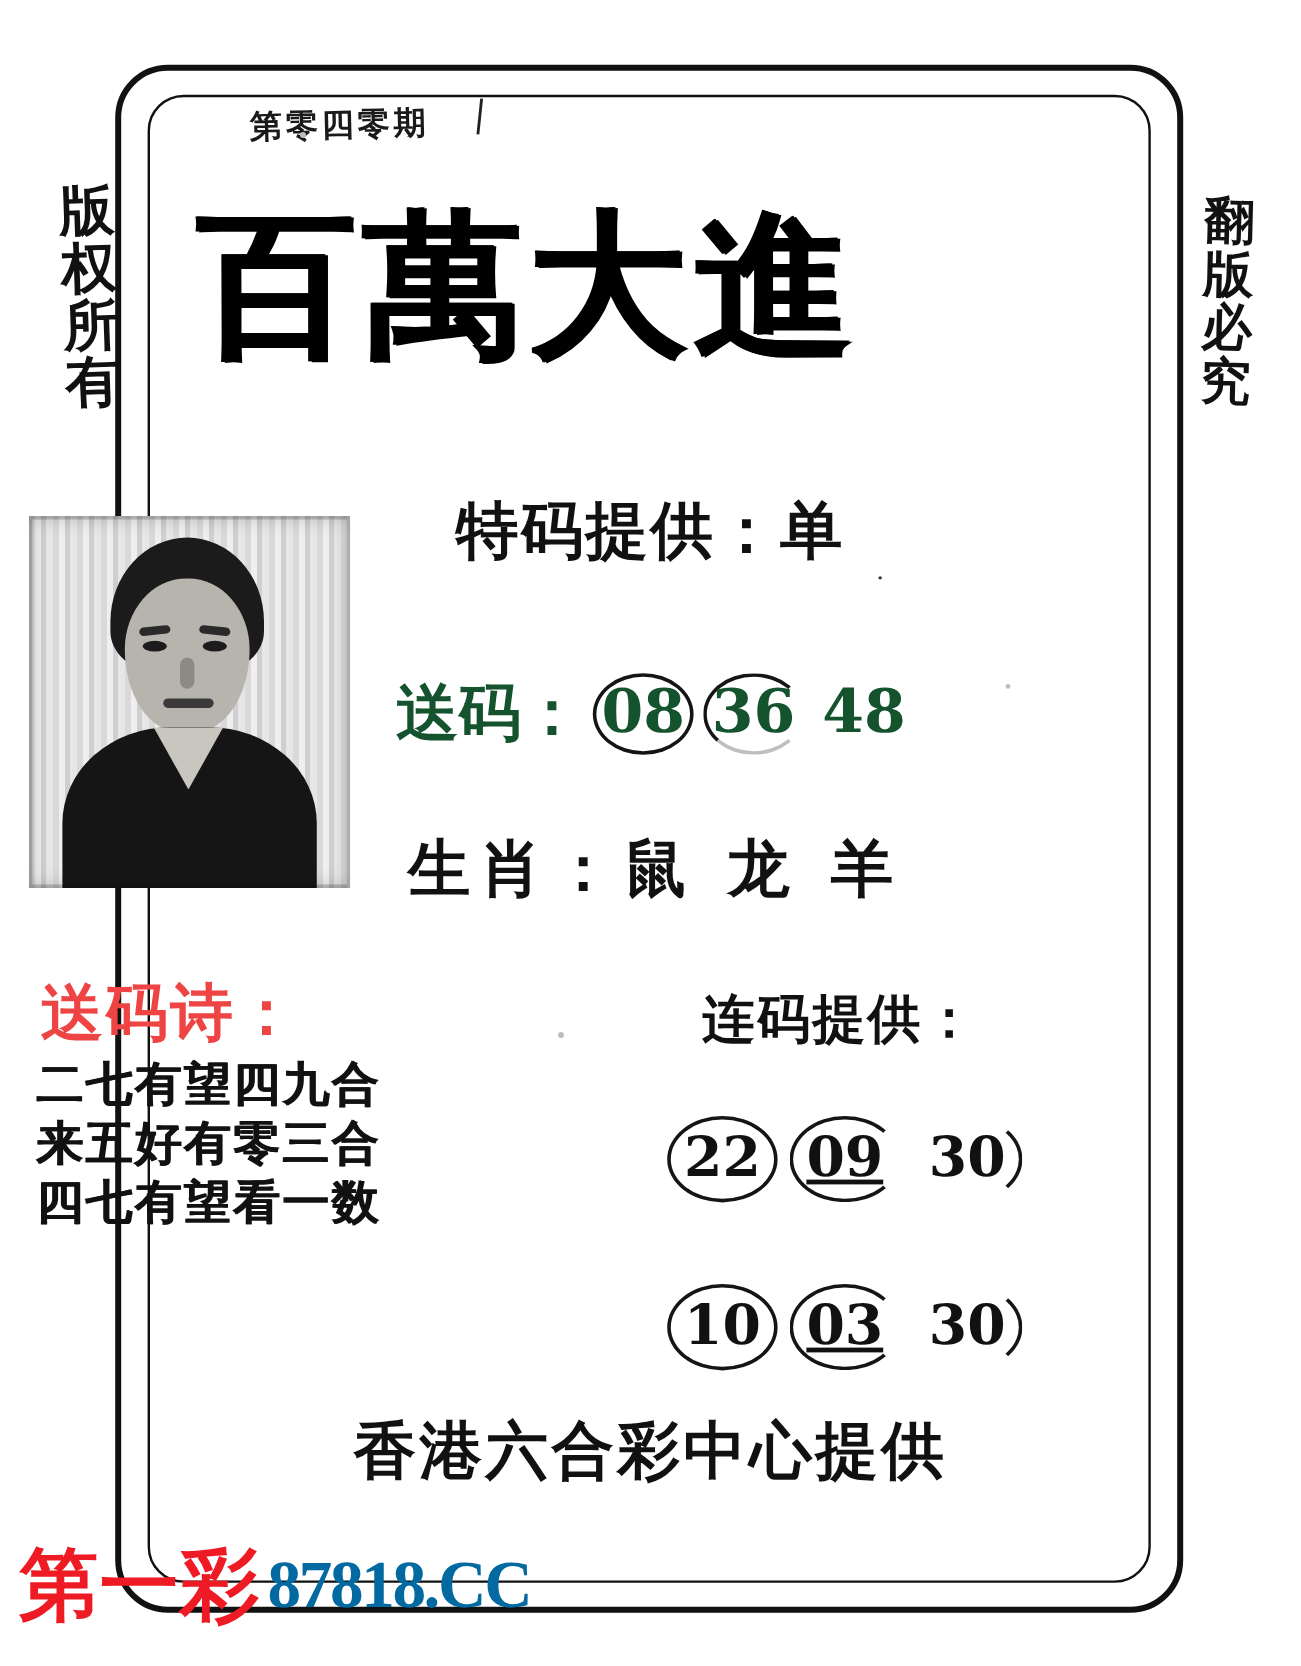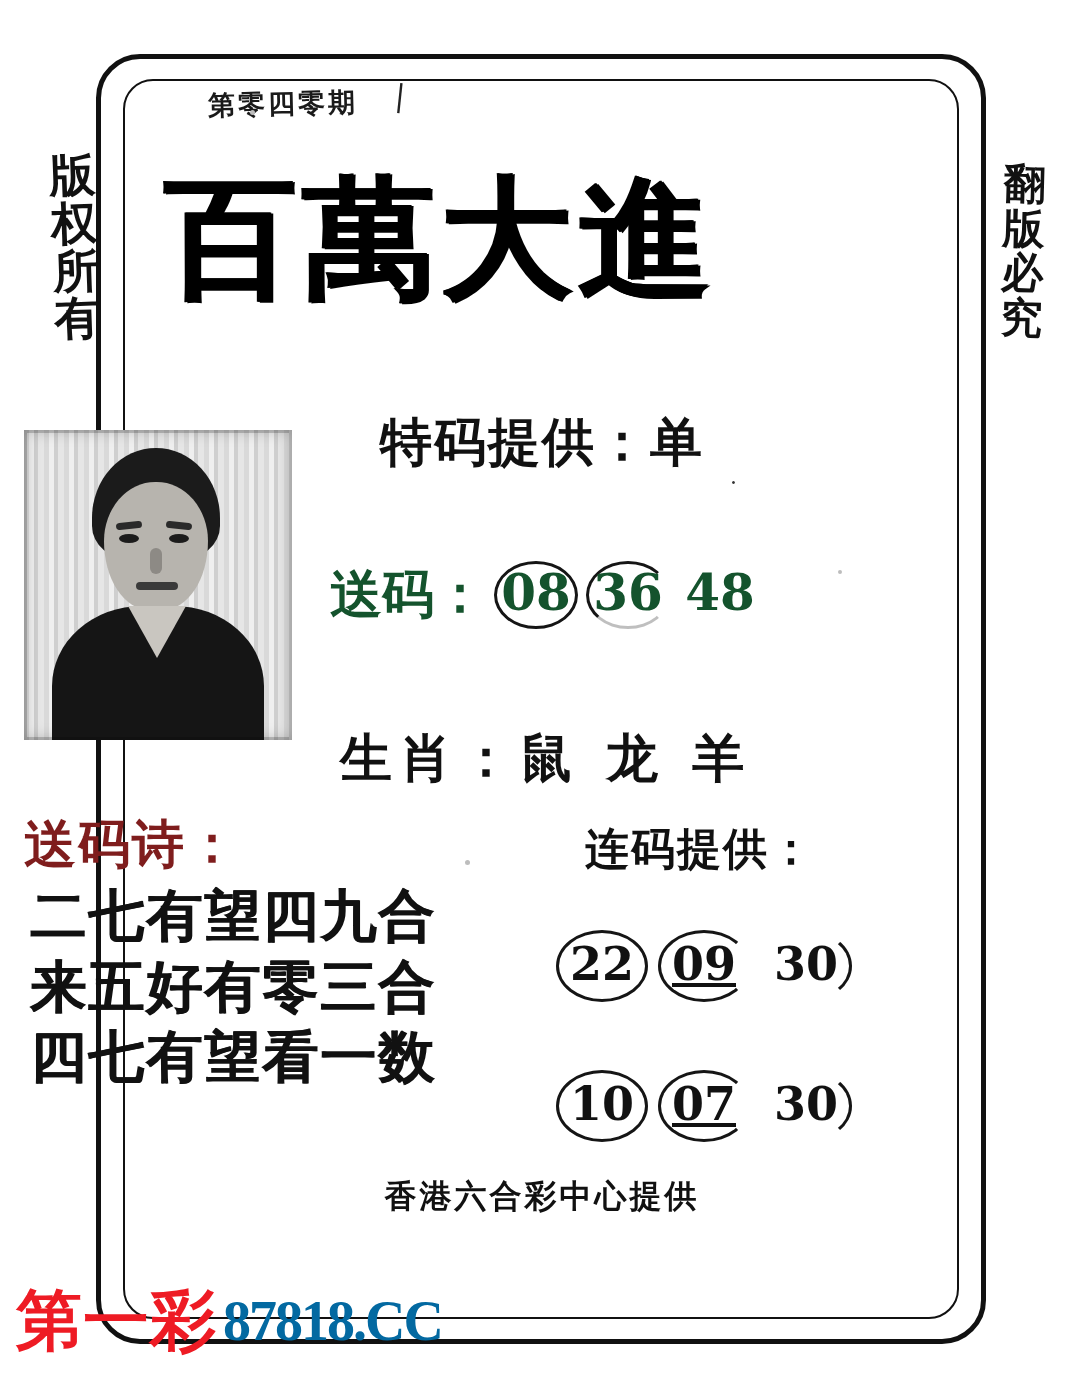--- a/index.html
+++ b/index.html
@@ -222,43 +222,43 @@
     text-align: center;
     font-size: 50px;
     font-weight: bold;
   }
   .ball.partial { border-right-color: transparent; border-bottom-color: rgba(0,0,0,.25); }
   .ball.none { border-color: transparent; }
 
   .zodiac-line {
     position: absolute;
     left: 340px;
-    top: 724px;
+    top: 690px;
     font-size: 52px;
     font-weight: bold;
     color: #111;
     white-space: nowrap;
     letter-spacing: 8px;
   }
 
   
   .poem-title {
     position: absolute;
-    left: 24px;
+    left: 34px;
     top: 810px;
     font-size: 52px;
     font-weight: bold;
-    color: #7f1d1d;
+    color: #ef4444;
     letter-spacing: 2px;
   }
   .poem {
     position: absolute;
     left: 30px;
     top: 880px;
-    font-size: 56px;
+    font-size: 39px;
     font-weight: bold;
     line-height: 1.26;
     color: #111;
     letter-spacing: 2px;
     white-space: nowrap;
   }
   .poem div { text-shadow: 1px 0 0 #111; }
 
   
   .lian-title {
@@ -296,21 +296,21 @@
   .ball2.open-right { border-right-color: transparent; text-decoration: underline; }
   .ball2.half { border-color: transparent; border-right: 3px solid #151515; border-radius: 50%; }
 
   
   .footer {
     position: absolute;
     left: 0;
     right: 0;
     top: 1175px;
     text-align: center;
-    font-size: 32px;
+    font-size: 52px;
     font-weight: bold;
     color: #111;
     letter-spacing: 3px;
   }
 
   
   .watermark {
     position: absolute;
     left: 16px;
     top: 1276px;
@@ -393,21 +393,21 @@
 </div>
 
 <div class="lian-title">连码提供：</div>
 <div class="lian-row r1">
   <span class="ball2">22</span>
   <span class="ball2 open-right">09</span>
   <span class="ball2 half">30</span>
 </div>
 <div class="lian-row r2">
   <span class="ball2">10</span>
-  <span class="ball2 open-right">07</span>
+  <span class="ball2 open-right">03</span>
   <span class="ball2 half">30</span>
 </div>
 
 <div class="footer">香港六合彩中心提供</div>
 
 <div class="watermark">
   <span class="wm-red">第一彩</span>
   <span class="wm-dark">87818.CC</span>
 </div>
 

